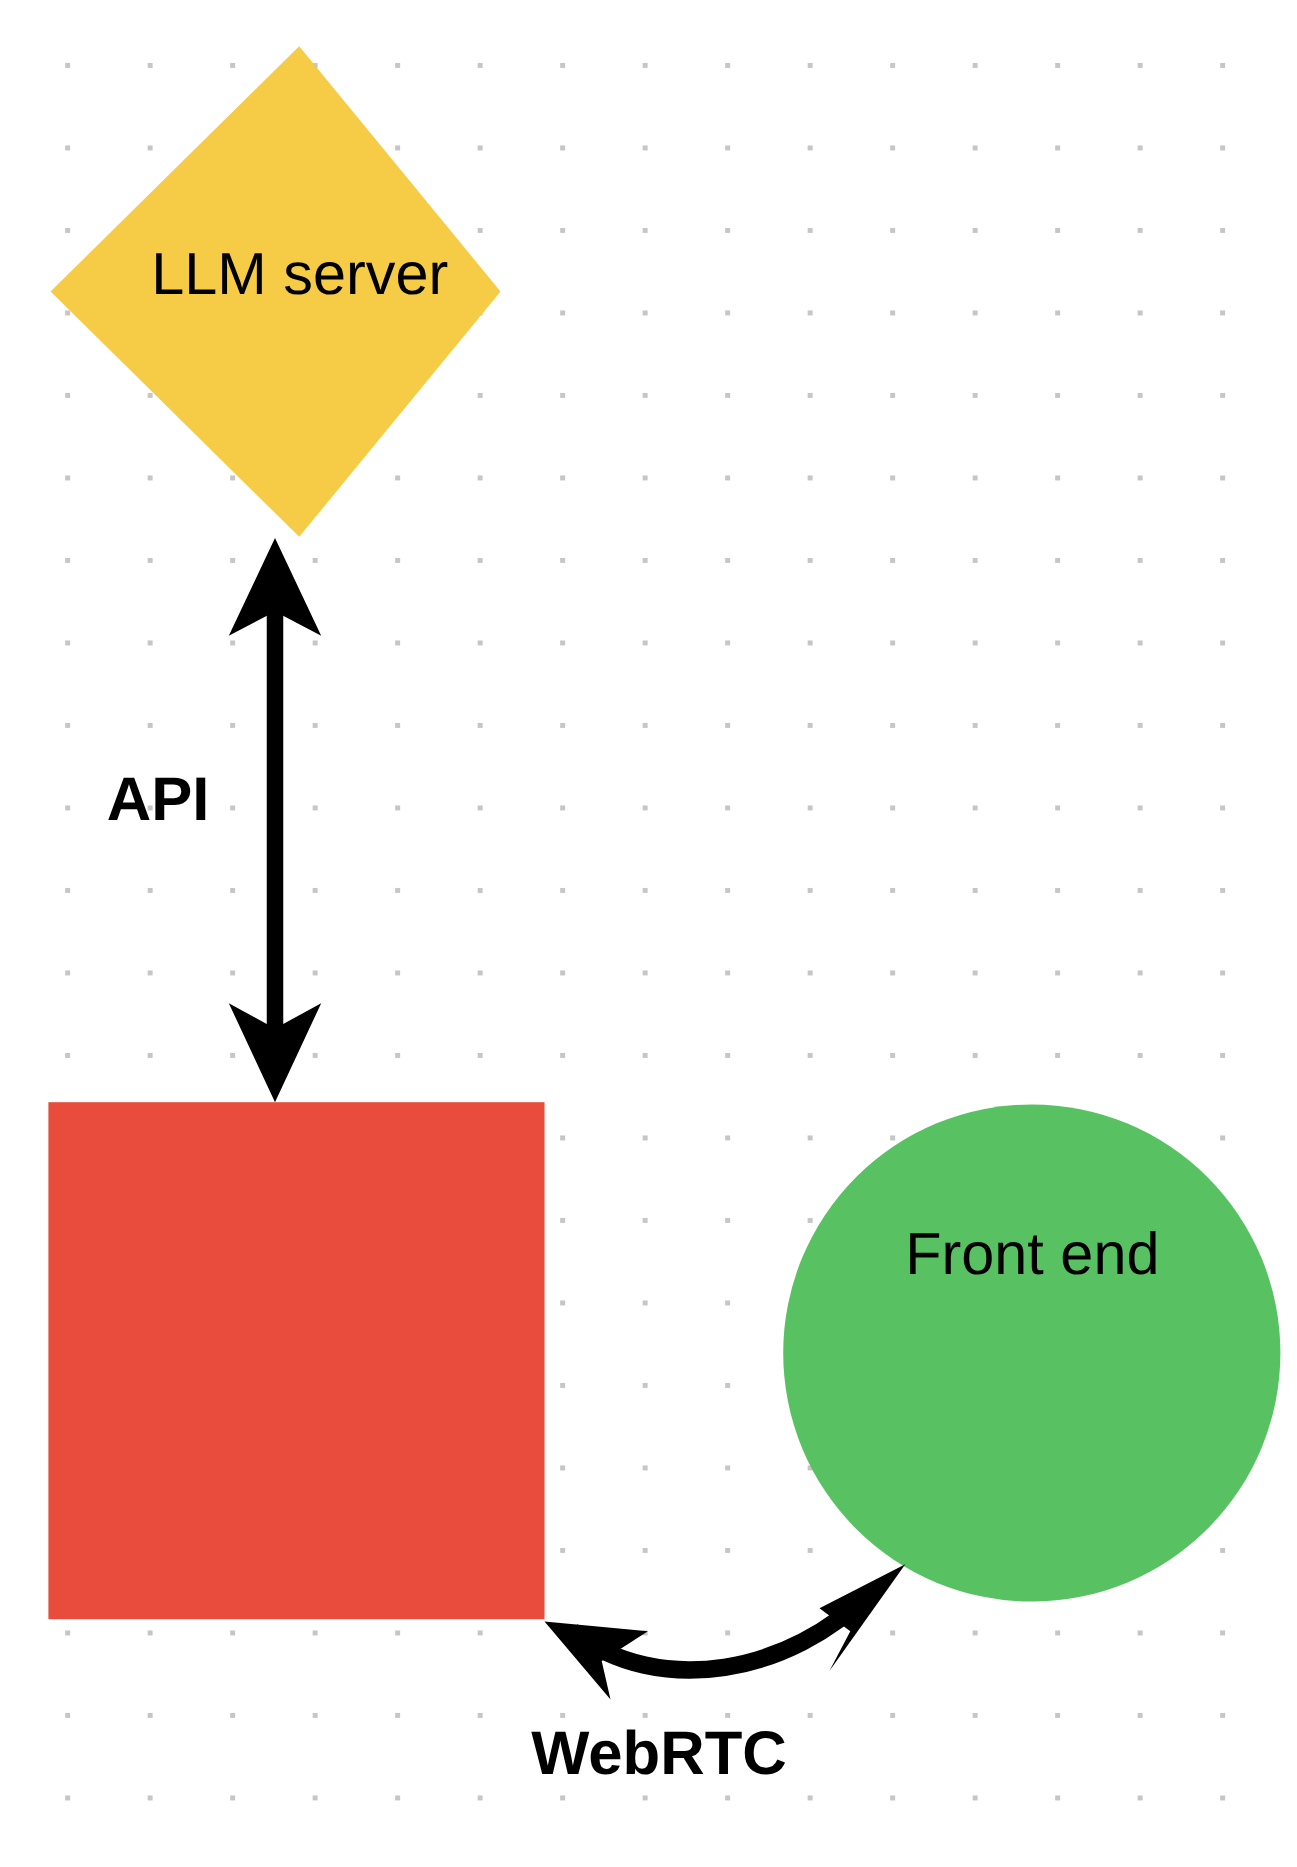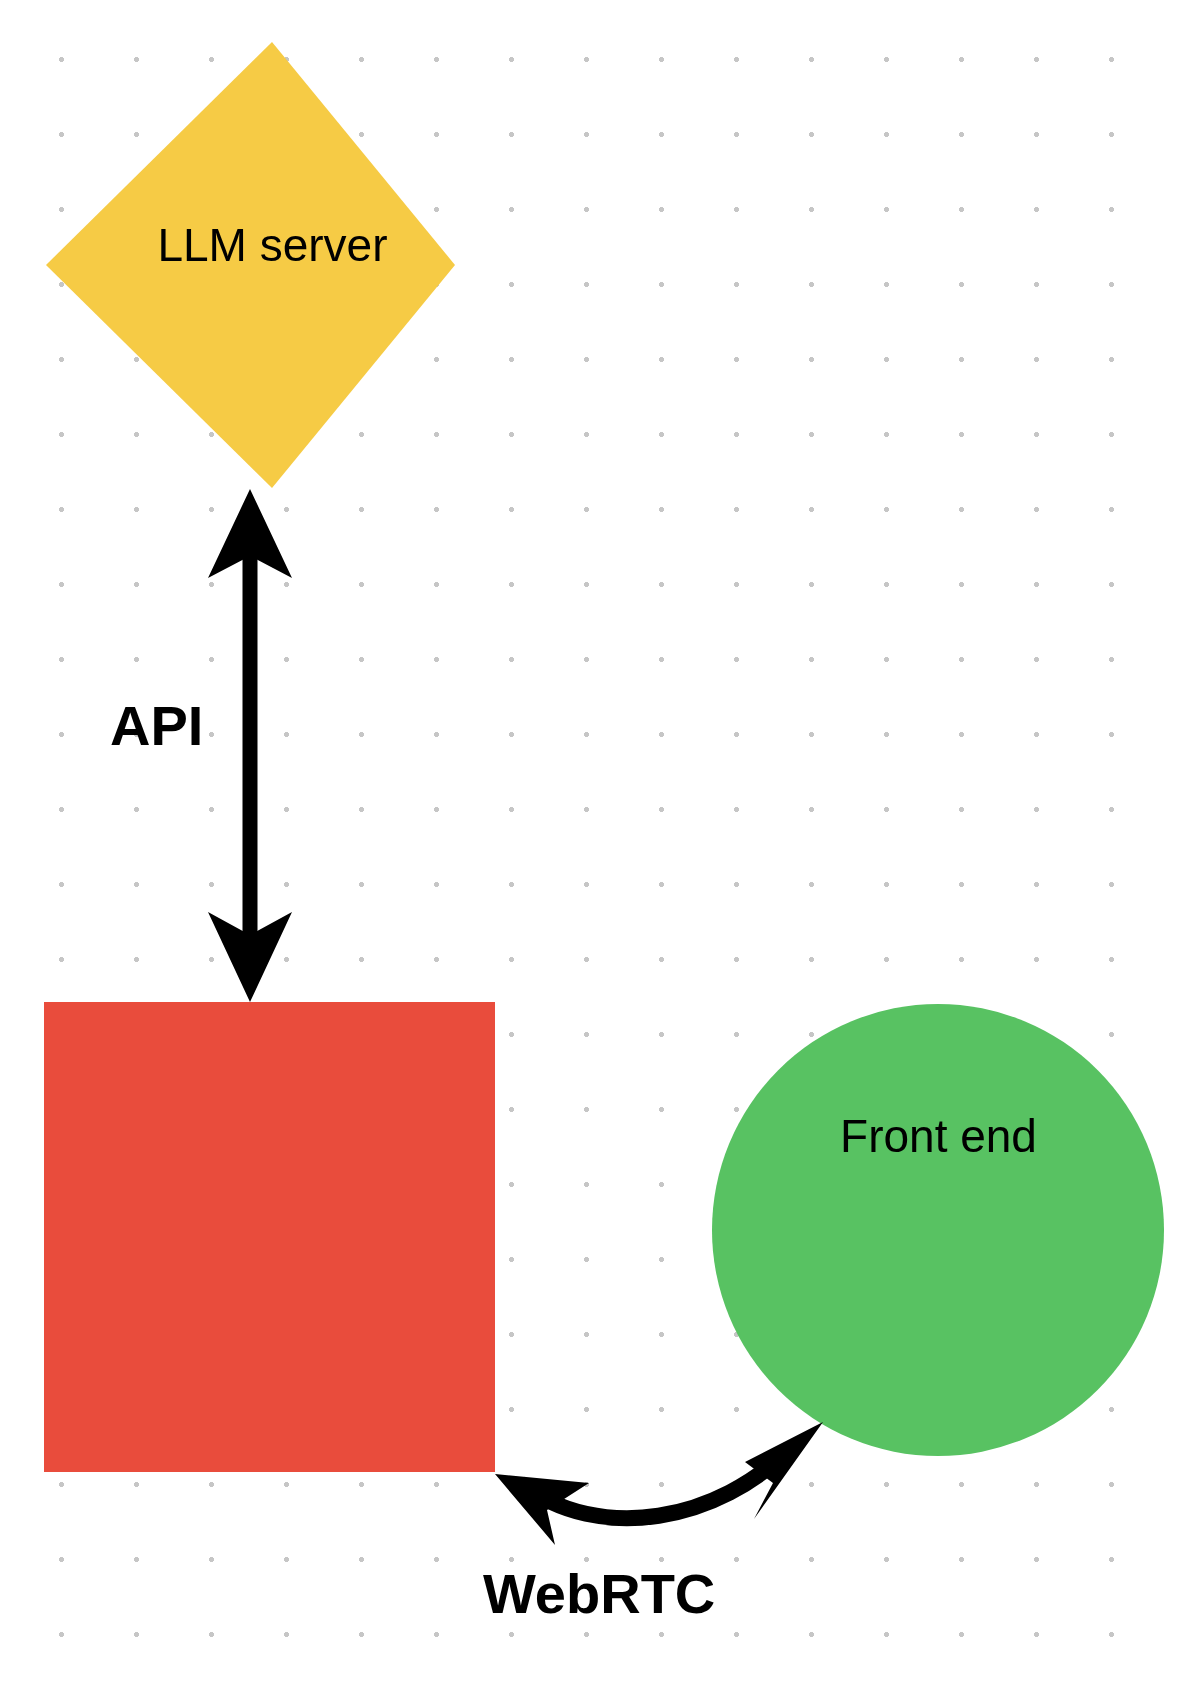--- a/index.html
+++ b/index.html
@@ -24,21 +24,21 @@
     position: absolute;
     left: 0;
     top: 0;
     width: 1179px;
     height: 1697px;
     pointer-events: none;
   }
   .node-label {
     position: absolute;
     color: #000000;
-    font-size: 46px;
+    font-size: 54px;
     font-weight: 400;
     line-height: 1;
     white-space: nowrap;
     text-align: center;
     letter-spacing: 0px;
   }
   .edge-label {
     position: absolute;
     color: #000000;
     font-size: 56px;
@@ -55,21 +55,21 @@
     left: 44px;
     top: 1113px;
     width: 451px;
   }
   #label-front-end {
     left: 712px;
     top: 1113px;
     width: 453px;
   }
   #label-api {
-    left: 110px;
+    left: 97px;
     top: 698px;
   }
   #label-webrtc {
     left: 483px;
     top: 1566px;
   }
 </style>
 </head>
 <body>
 

